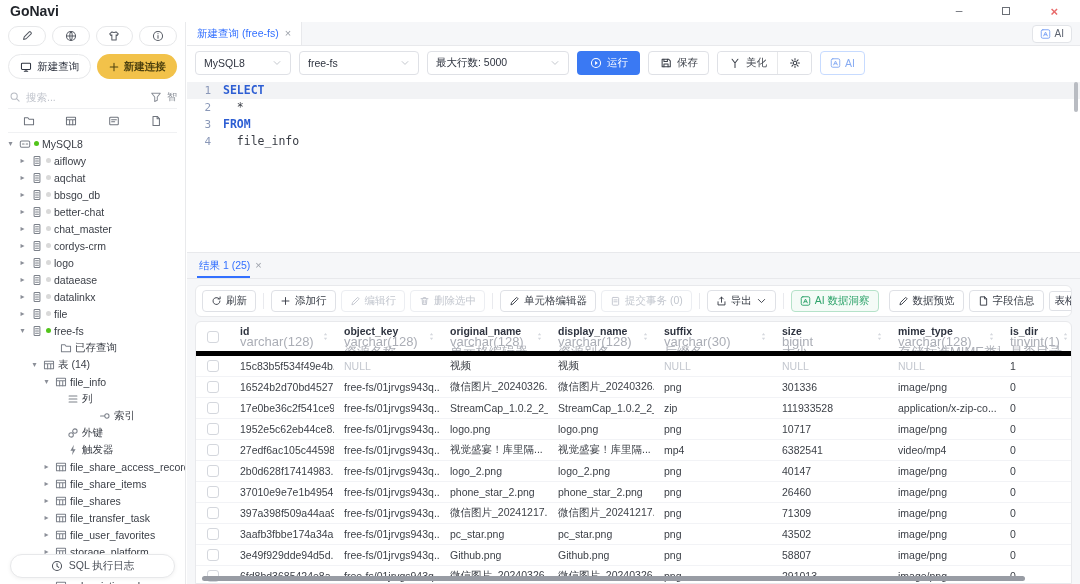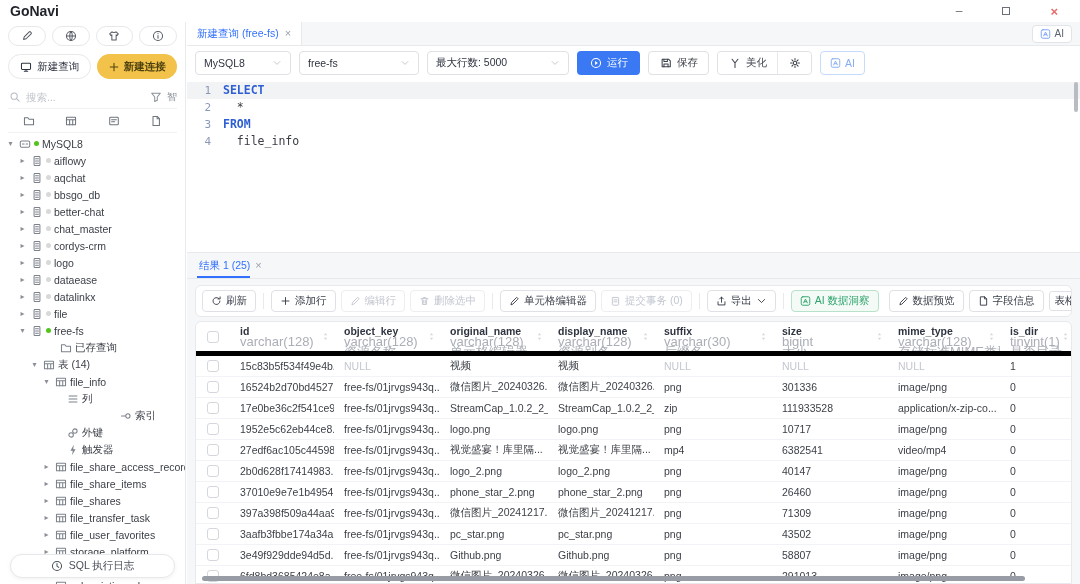--- a/index.html
+++ b/index.html
@@ -367,21 +367,21 @@
         </div>
         <div class="trow" style="padding-left: 54px;">
           <span class="arr"></span>
           <span class="ic">
             <svg viewBox="0 0 14 14" width="12" height="12" fill="none" stroke="currentColor" stroke-width="1.2" stroke-linecap="round" stroke-linejoin="round">
               <path d="M2.4 3.5h9.2M2.4 7h9.2M2.4 10.5h9.2"></path>
             </svg>
           </span>
           <span class="tlabel">列</span>
         </div>
-        <div class="trow" style="padding-left: 86px; margin-left: 21px;">
+        <div class="trow" style="padding-left: 86px;">
           <span class="arr"></span>
           <span class="ic">
             <svg viewBox="0 0 14 14" width="12" height="12" fill="none" stroke="currentColor" stroke-width="1.2" stroke-linecap="round" stroke-linejoin="round">
               <circle cx="9.2" cy="7" r="2.5"></circle>
               <path d="M1.8 7h4.6"></path>
             </svg>
           </span>
           <span class="tlabel">索引</span>
         </div>
         <div class="trow" style="padding-left: 54px;">

